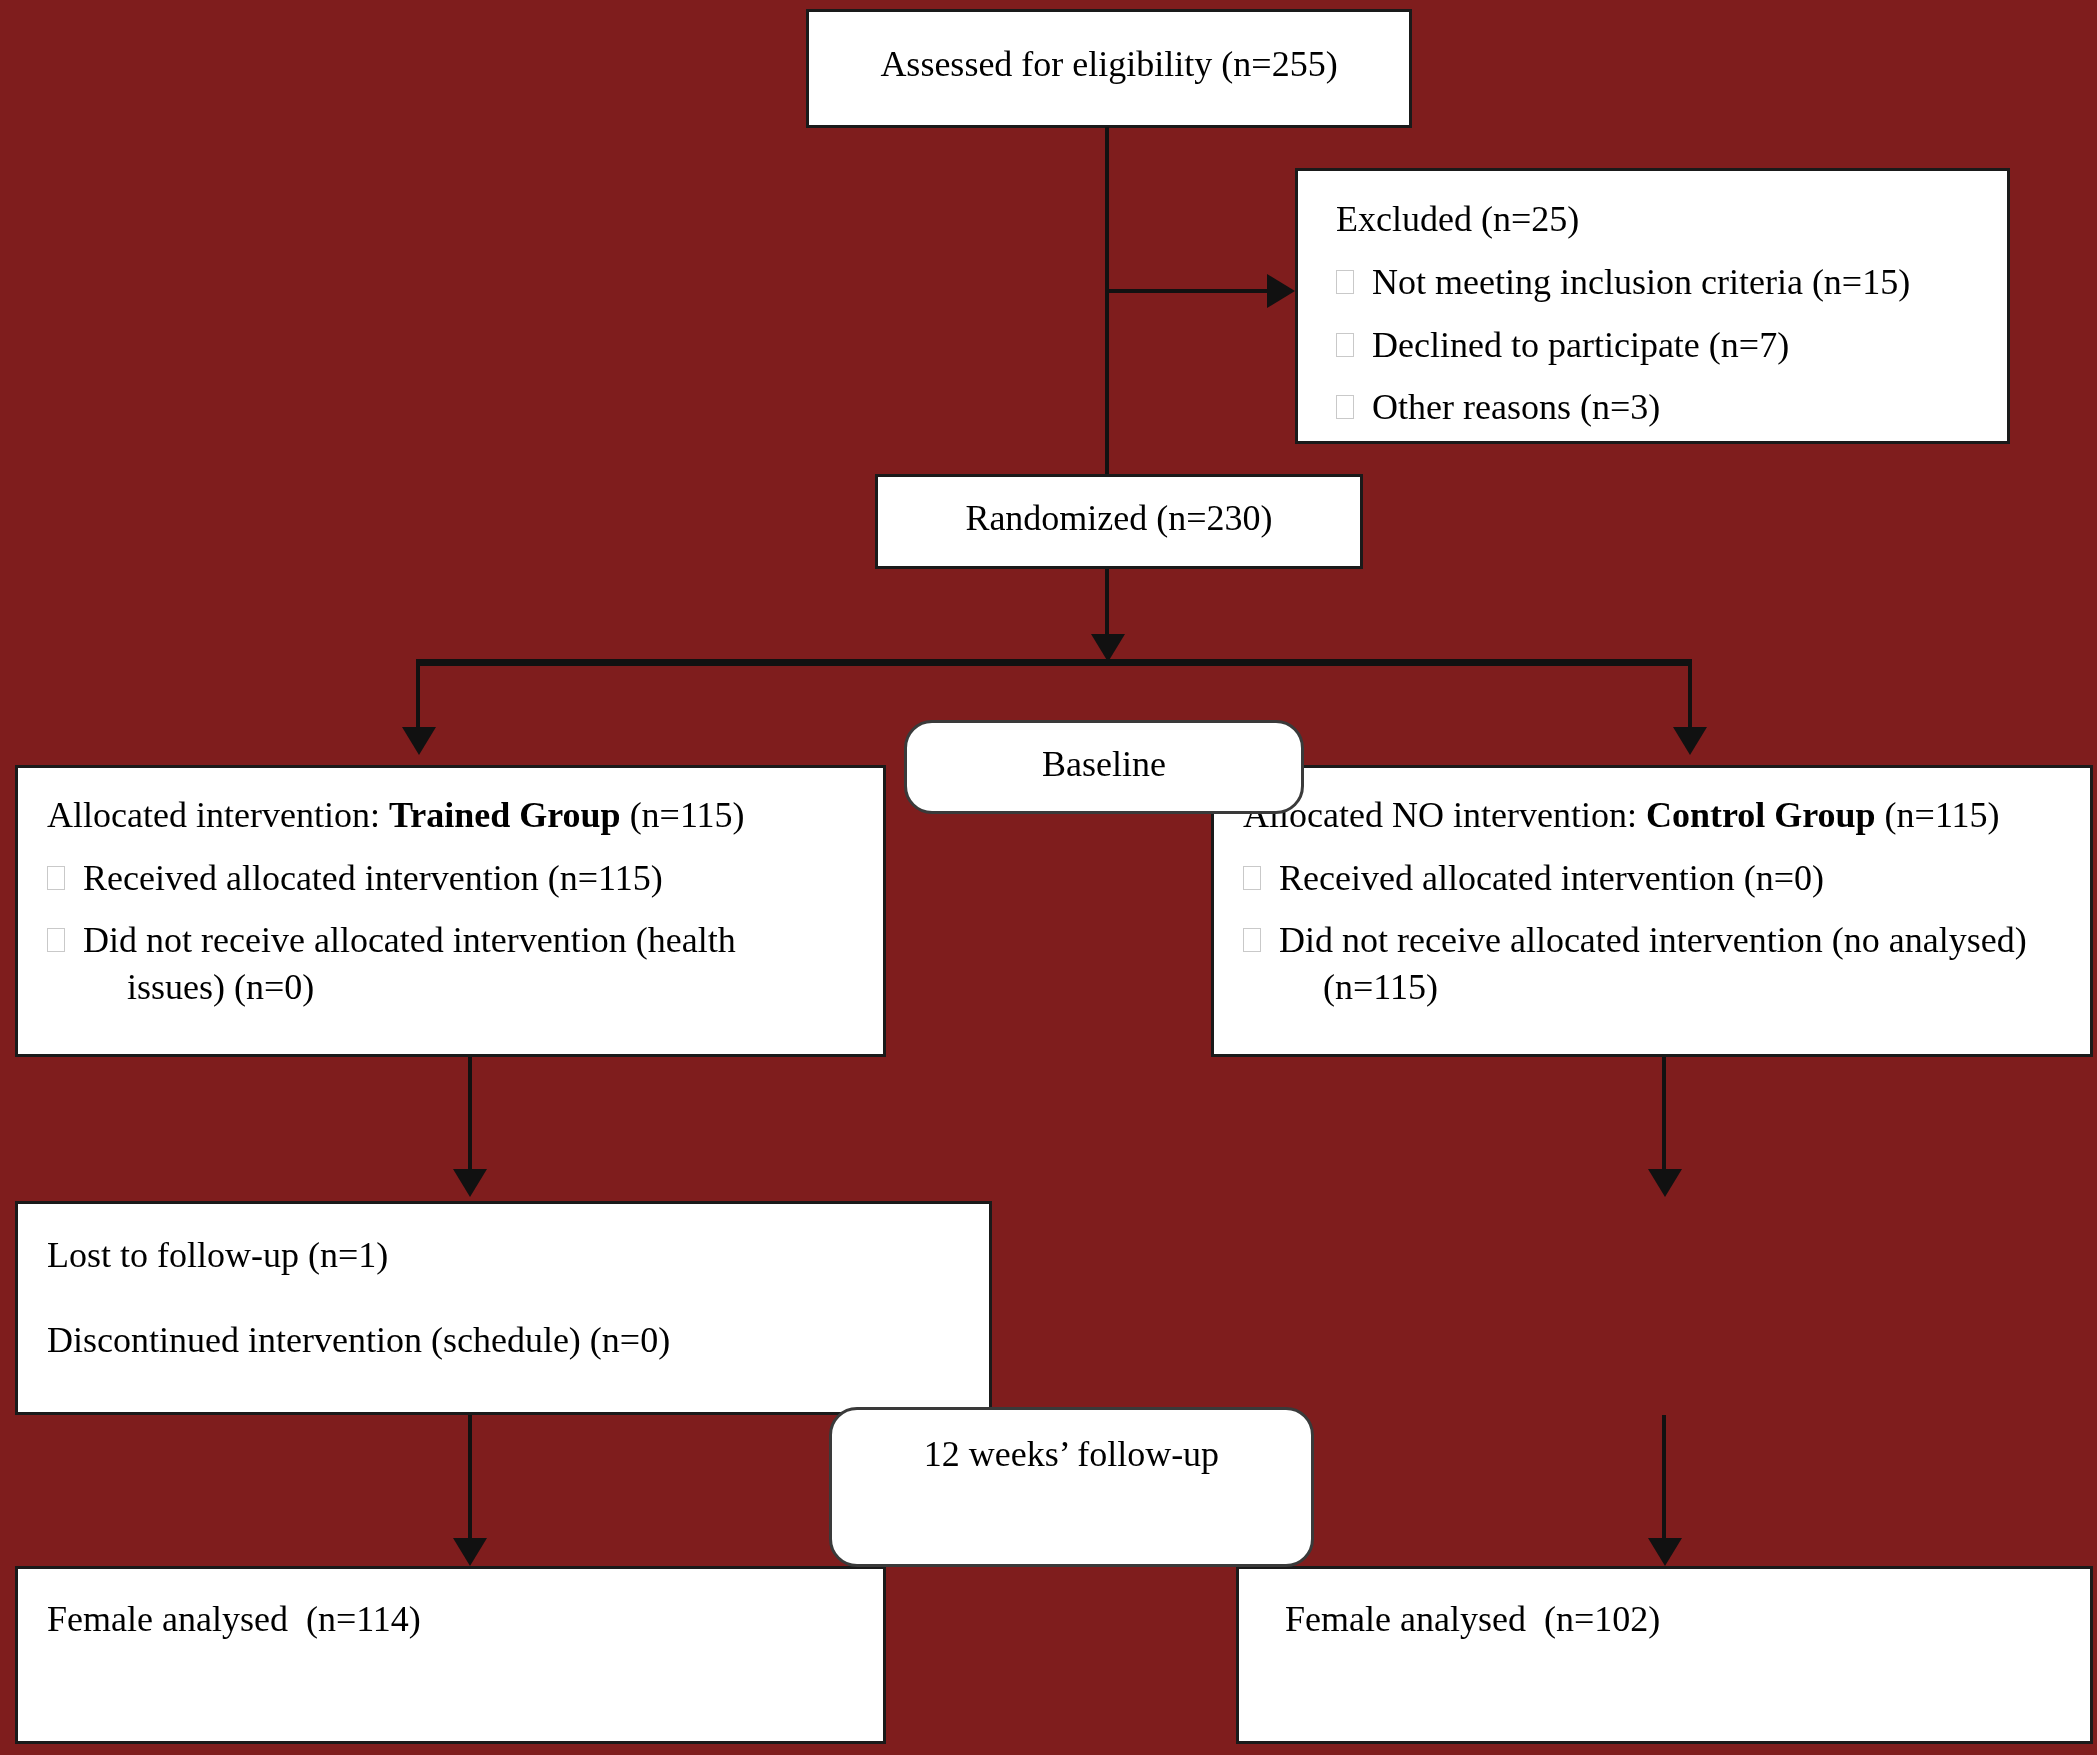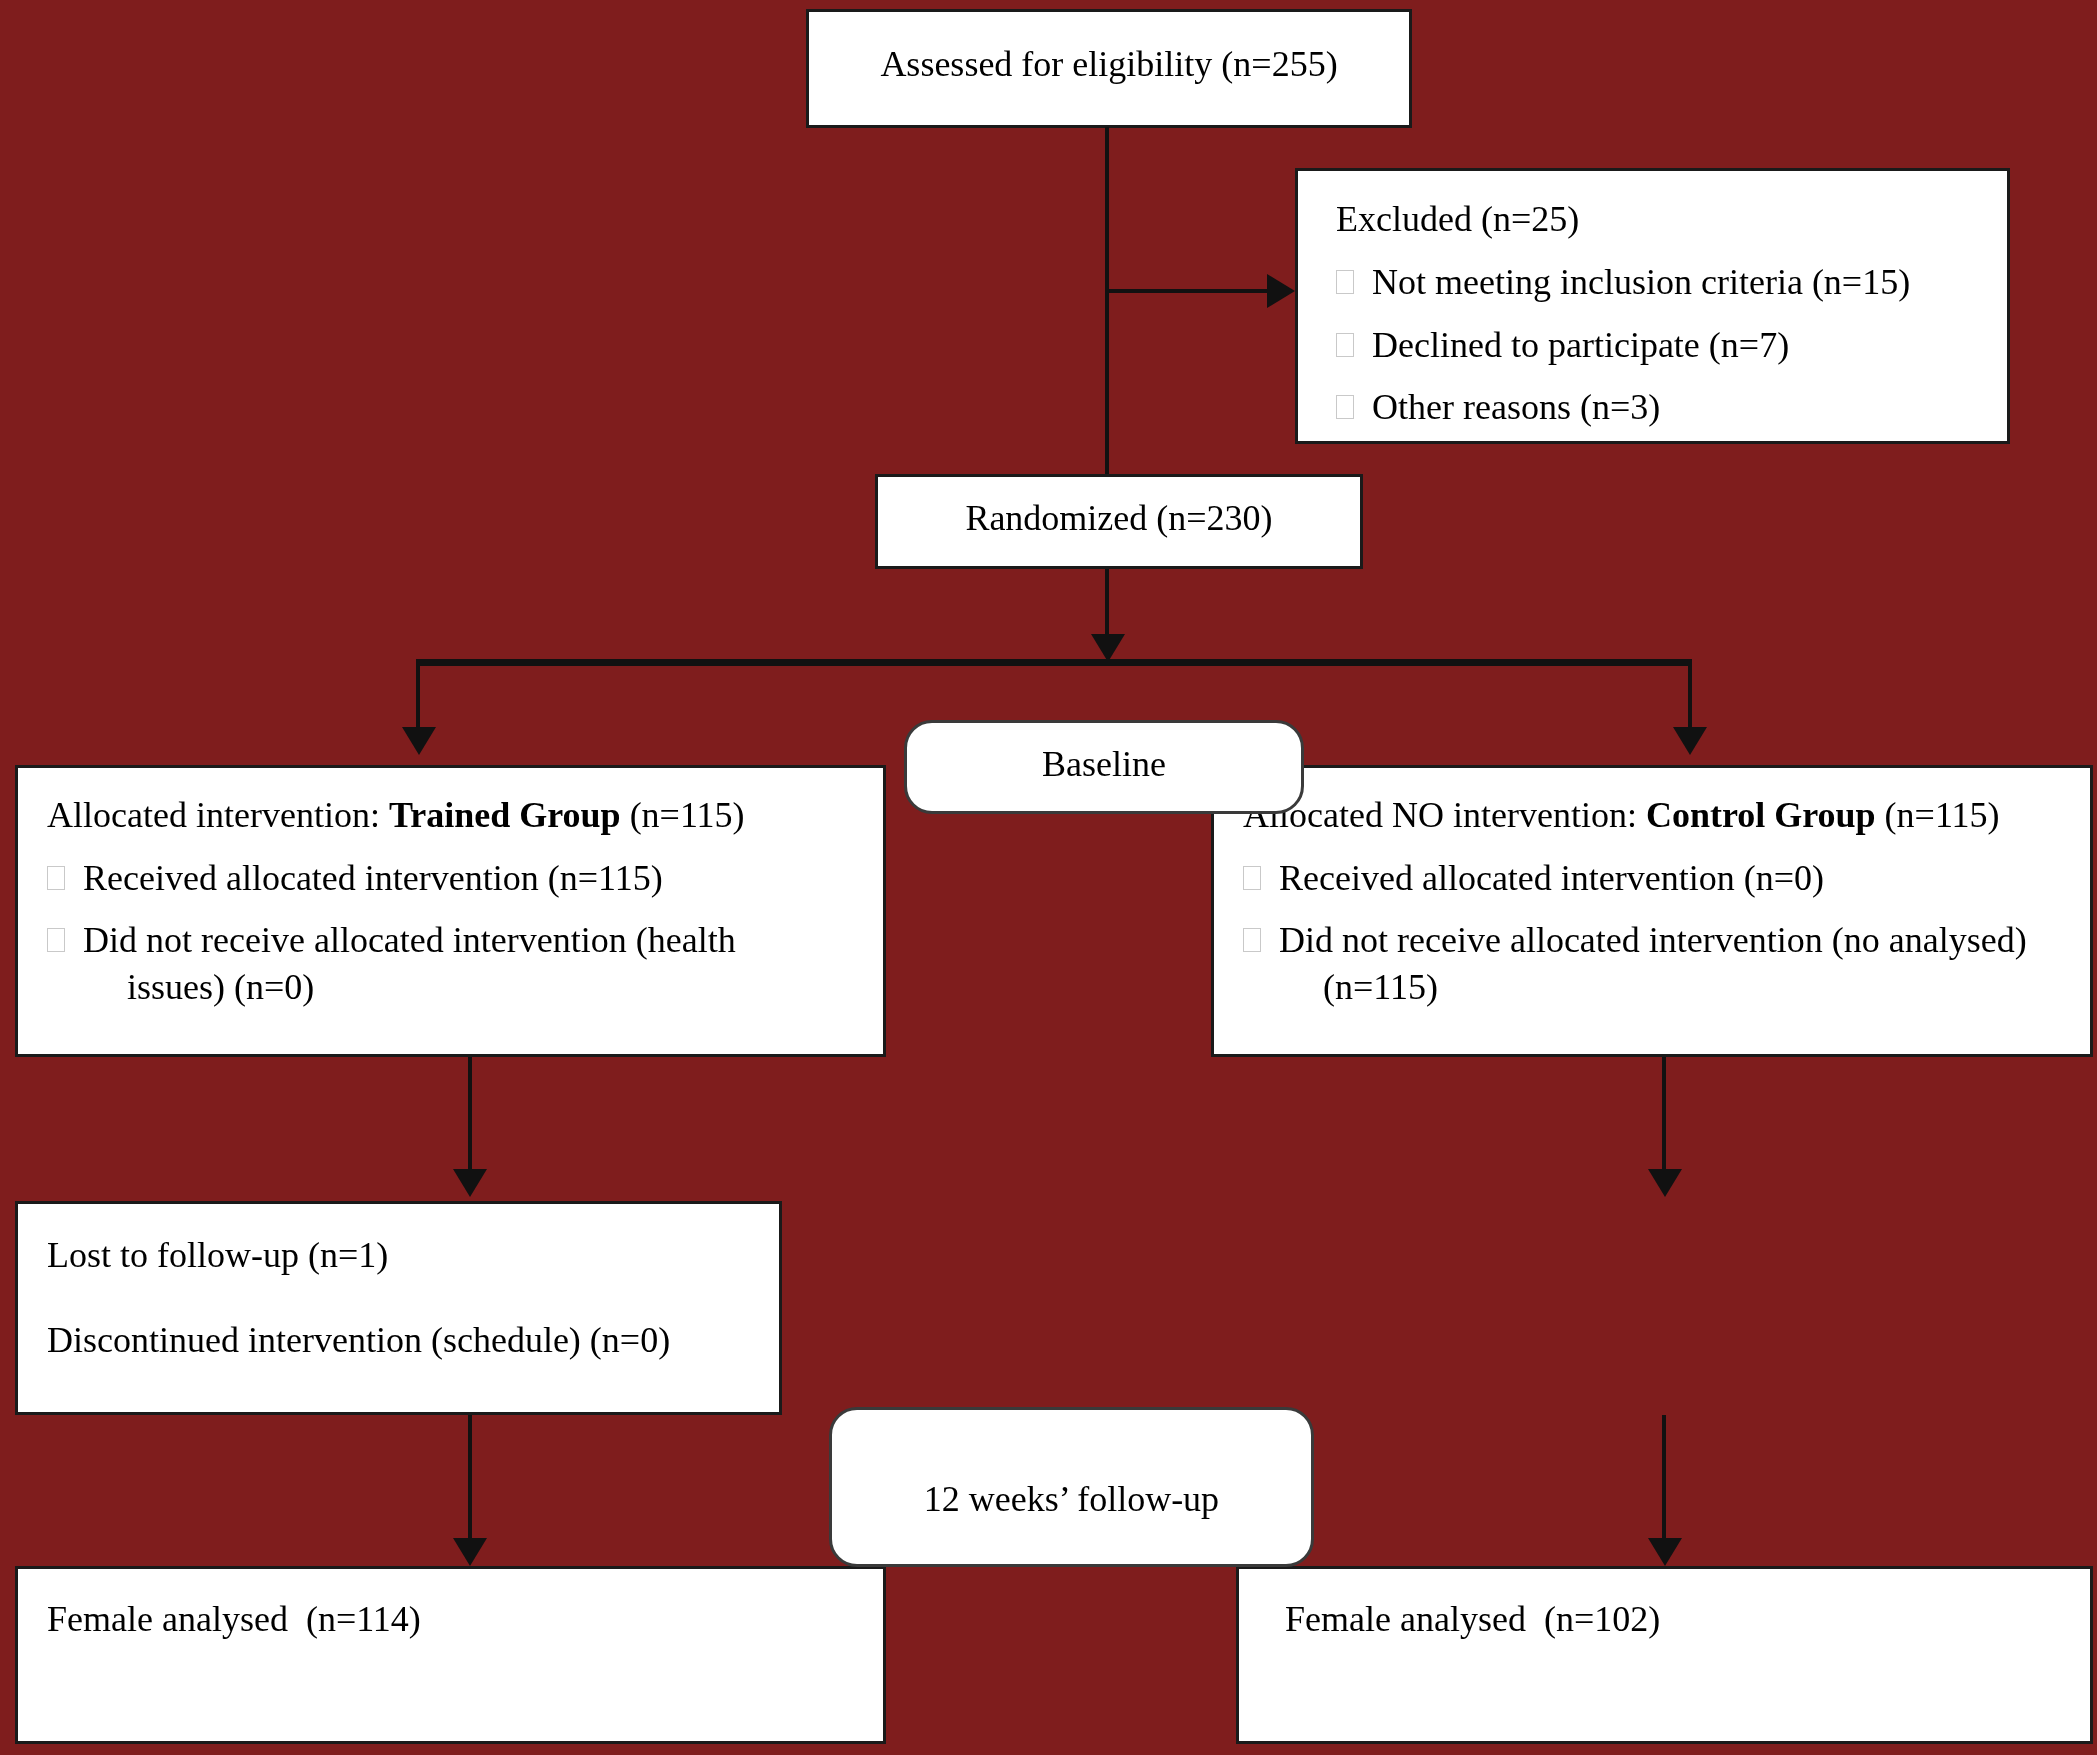--- a/index.html
+++ b/index.html
@@ -185,36 +185,36 @@
       </div>
     </div>
   </div>
 
   <div class="vline" style="left:468px; top:1057px; height:121px;"></div>
   <div class="arrow-down" style="left:453px; top:1169px;"></div>
 
   <div class="vline" style="left:1662px; top:1057px; height:121px;"></div>
   <div class="arrow-down" style="left:1648px; top:1169px;"></div>
 
-  <div class="box" style="left:15px; top:1201px; width:767px; height:214px;">
+  <div class="box" style="left:15px; top:1201px; width:977px; height:214px;">
     <div class="box-inner" style="top:28px; left:29px; right:20.6px;">
       <div class="txt plain-row">Lost to follow-up (n=1)</div>
       <div class="txt" style="margin-top:38px;">Discontinued intervention (schedule) (n=0)</div>
     </div>
   </div>
 
 
   <div class="vline" style="left:468px; top:1415px; height:131px;"></div>
   <div class="arrow-down" style="left:453px; top:1538px;"></div>
 
   <div class="vline" style="left:1662px; top:1415px; height:131px;"></div>
   <div class="arrow-down" style="left:1648px; top:1538px;"></div>
 
   <div class="box rounded" style="left:829px; top:1407px; width:485px; height:160px; z-index:6;">
-    <div class="box-inner txt center" style="top:20.6px;margin-top:45px;">12 weeks’ follow-up</div>
+    <div class="box-inner txt center" style="top:20.6px;">12 weeks’ follow-up</div>
   </div>
 
   <div class="box" style="left:15px; top:1566px; width:871px; height:178px;">
     <div class="box-inner txt" style="top:27px; left:29px; right:20.6px;">Female analysed  (n=114)</div>
   </div>
 
   <div class="box" style="left:1236px; top:1566px; width:857px; height:178px;">
     <div class="box-inner txt" style="top:27px; left:46px; right:20.6px;">Female analysed  (n=102)</div>
   </div>
 

